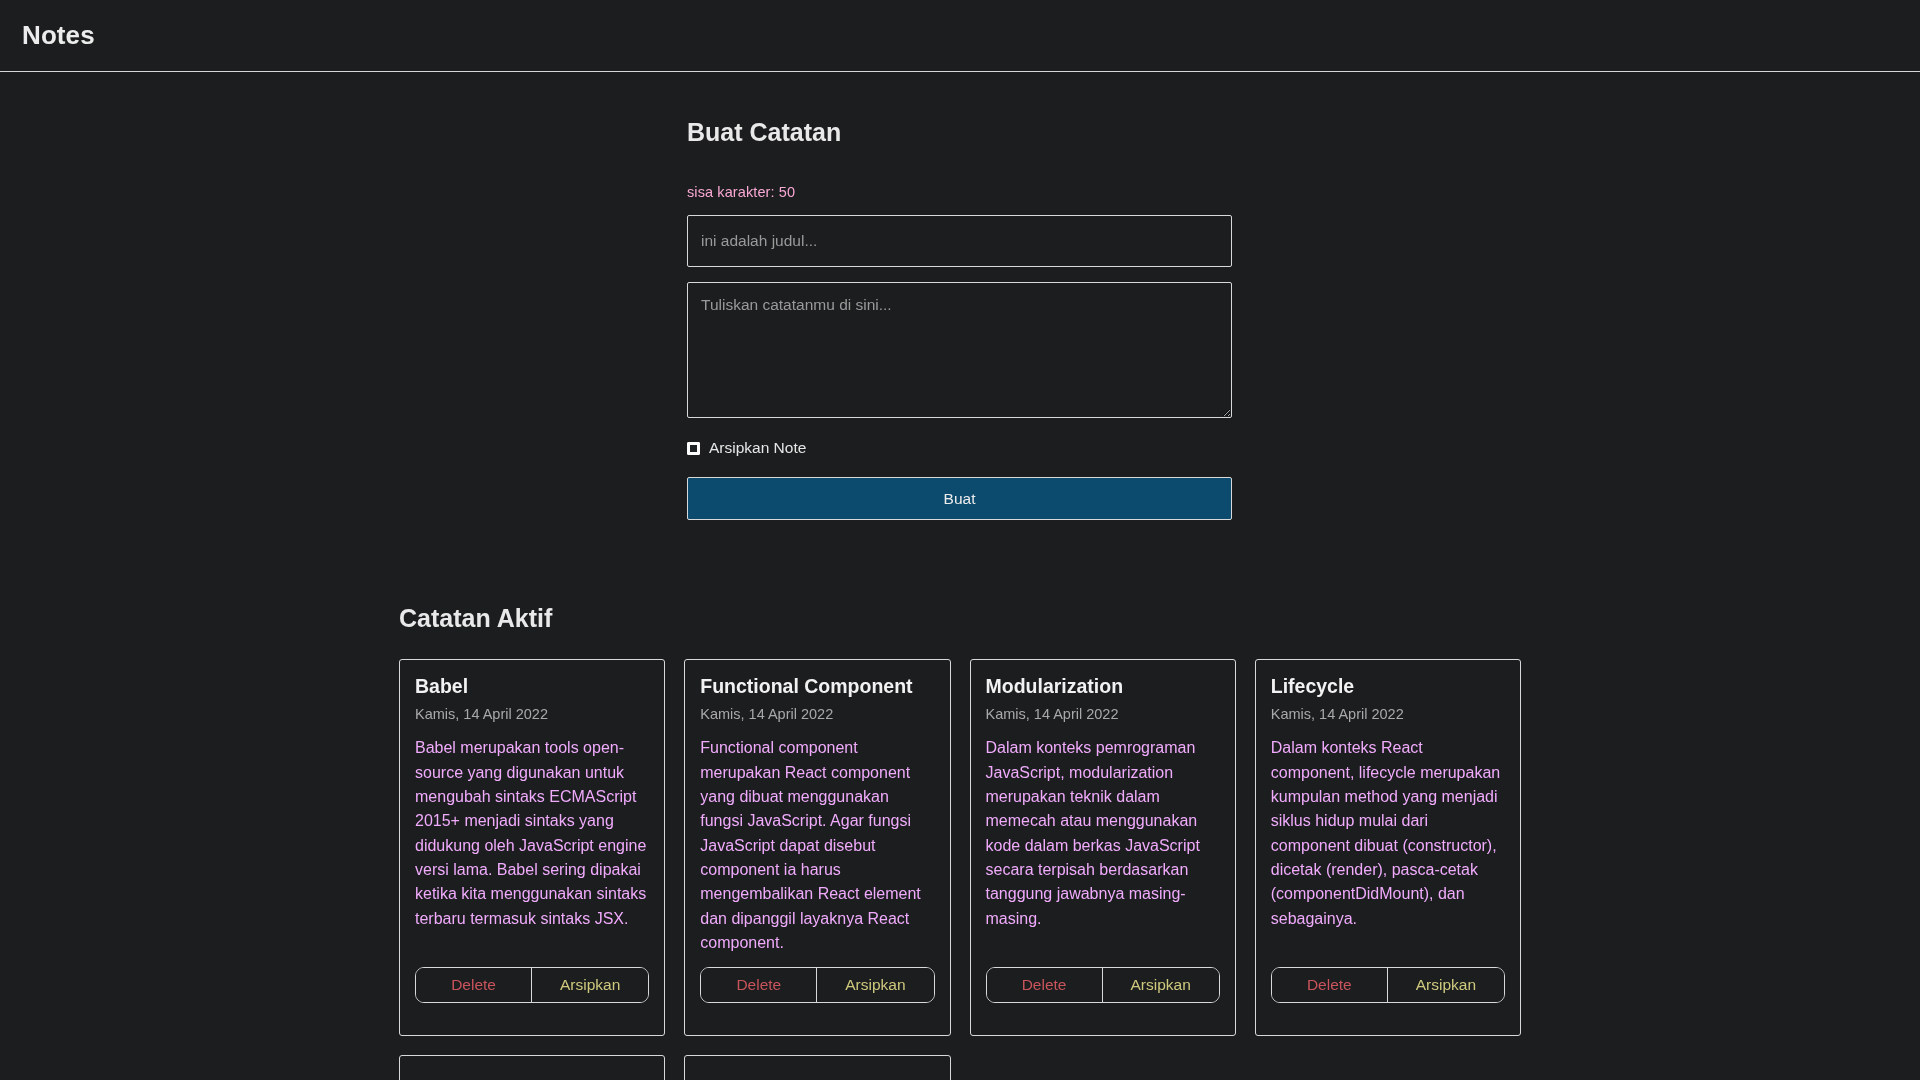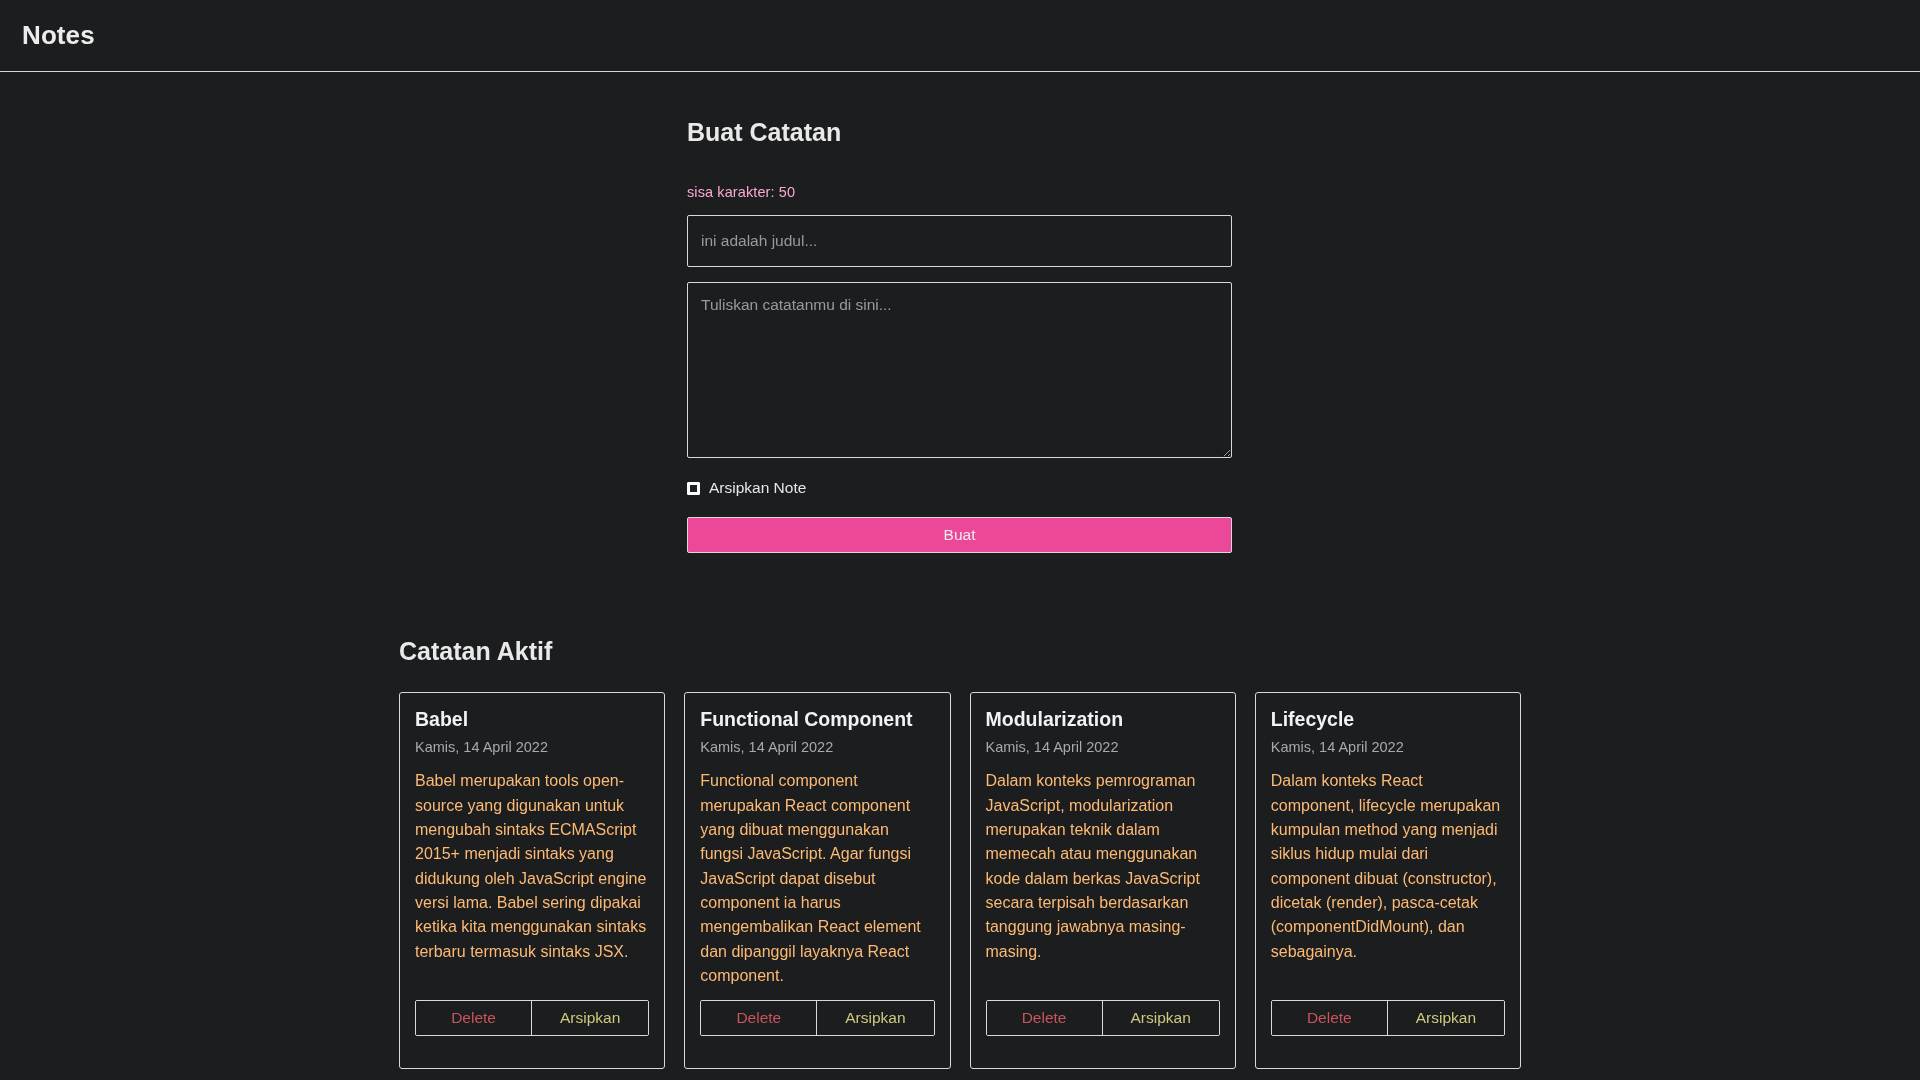--- a/index.html
+++ b/index.html
@@ -66,21 +66,21 @@
     color: #e6e6e6;
     font-size: 15.5px;
     font-family: "Liberation Sans", sans-serif;
     padding: 0 13px;
     outline: none;
   }
   .title-input::placeholder { color: #9a9a9a; }
   .body-textarea {
     display: block;
     width: 100%;
-    height: 176px;
+    height: 136px;
     margin-top: 15px;
     background: #1b1d1e;
     border: 1px solid #d9d9d9;
     border-radius: 2px;
     color: #e6e6e6;
     font-size: 15.5px;
     font-family: "Liberation Sans", sans-serif;
     padding: 11px 13px;
     outline: none;
     resize: vertical;
@@ -114,23 +114,23 @@
   }
   .archive-label {
     font-size: 15.5px;
     color: #e6e6e6;
     cursor: pointer;
   }
 
   .submit-button {
     display: block;
     width: 100%;
-    height: 36px;
+    height: 43px;
     margin-top: 20px;
-    background: #ec4899;
+    background: #0c4a6e;
     border: 1px solid #d9d9d9;
     border-radius: 2px;
     color: #ededed;
     font-size: 15.5px;
     font-family: "Liberation Sans", sans-serif;
     cursor: pointer;
   }
 
   
   .notes-section {
@@ -168,30 +168,30 @@
     margin: 0 0 3px 0;
     line-height: 1.2;
   }
   .note-date {
     font-size: 14.5px;
     color: #a9a9a9;
     margin: 8px 0 14px 0;
   }
   .note-text {
     font-size: 16px;
-    color: #fdba74;
+    color: #f0abfc;
     line-height: 1.52;
     margin: 0;
   }
   .note-actions {
     display: flex;
     border-top: 1px solid #d9d9d9;
     margin: 12px 15px 32px 15px;
     border: 1px solid #d9d9d9;
-    border-radius: 2px;
+    border-radius: 9px;
     overflow: hidden;
   }
   .note-actions > button {
     flex: 1 1 50%;
     height: 34px;
     background: #1b1d1e;
     border: none;
     font-size: 15.5px;
     font-family: "Liberation Sans", sans-serif;
     cursor: pointer;

